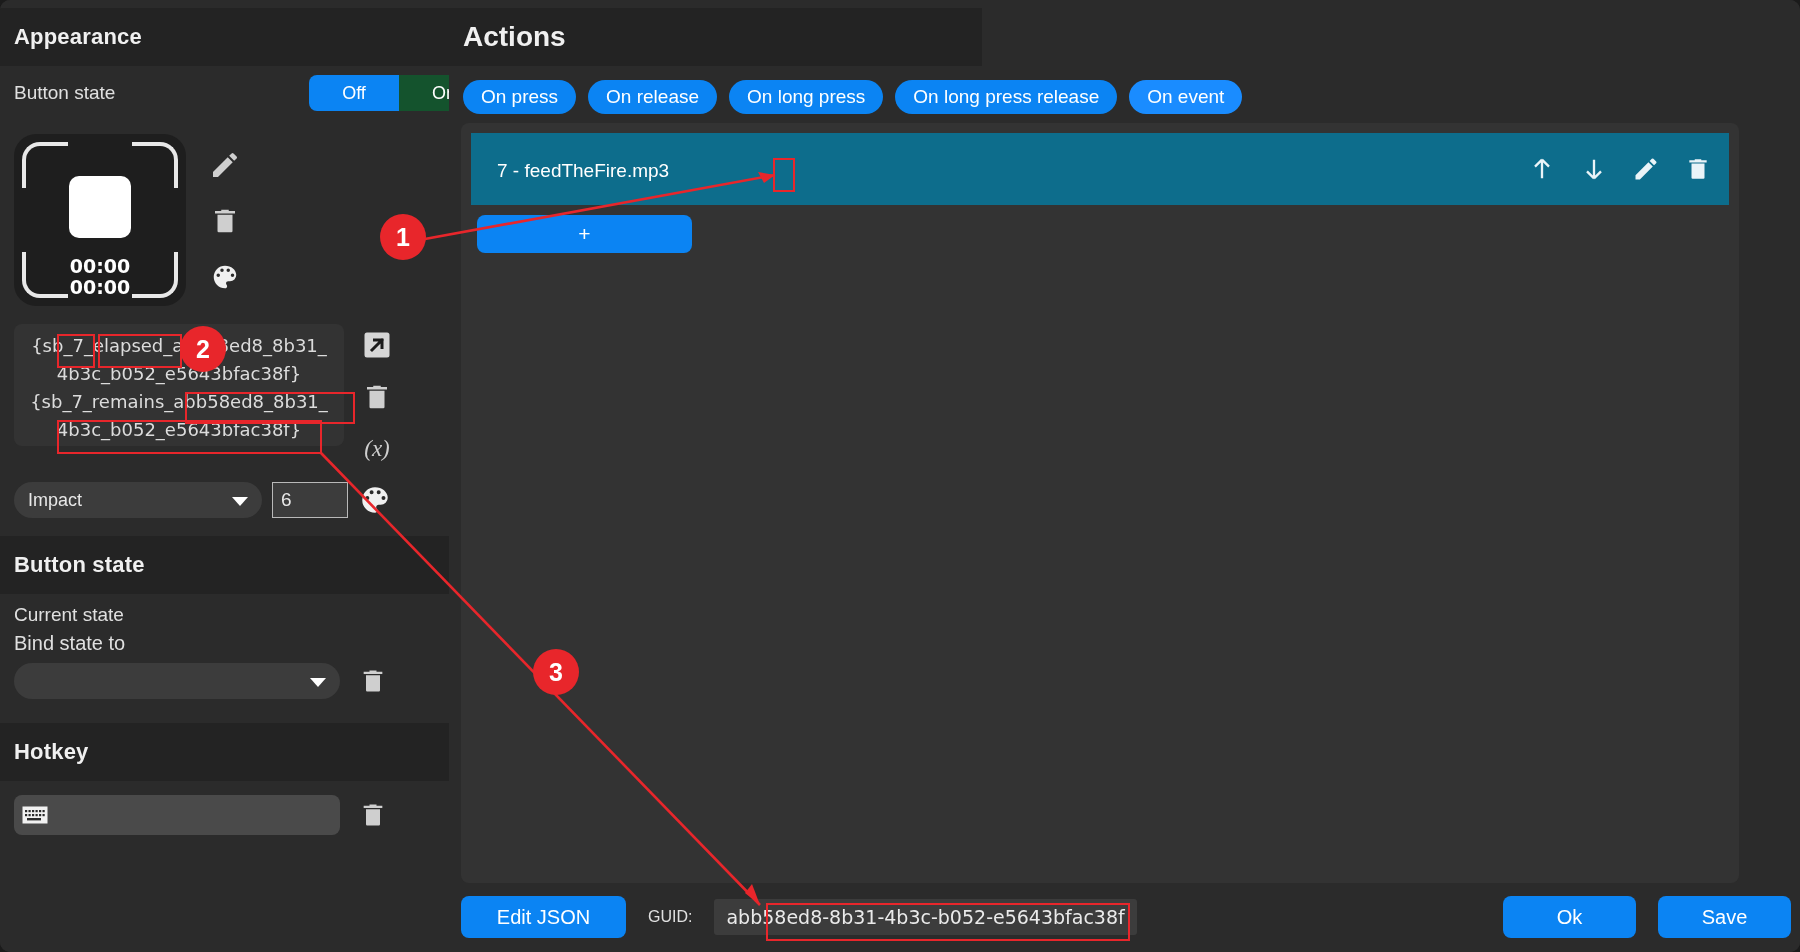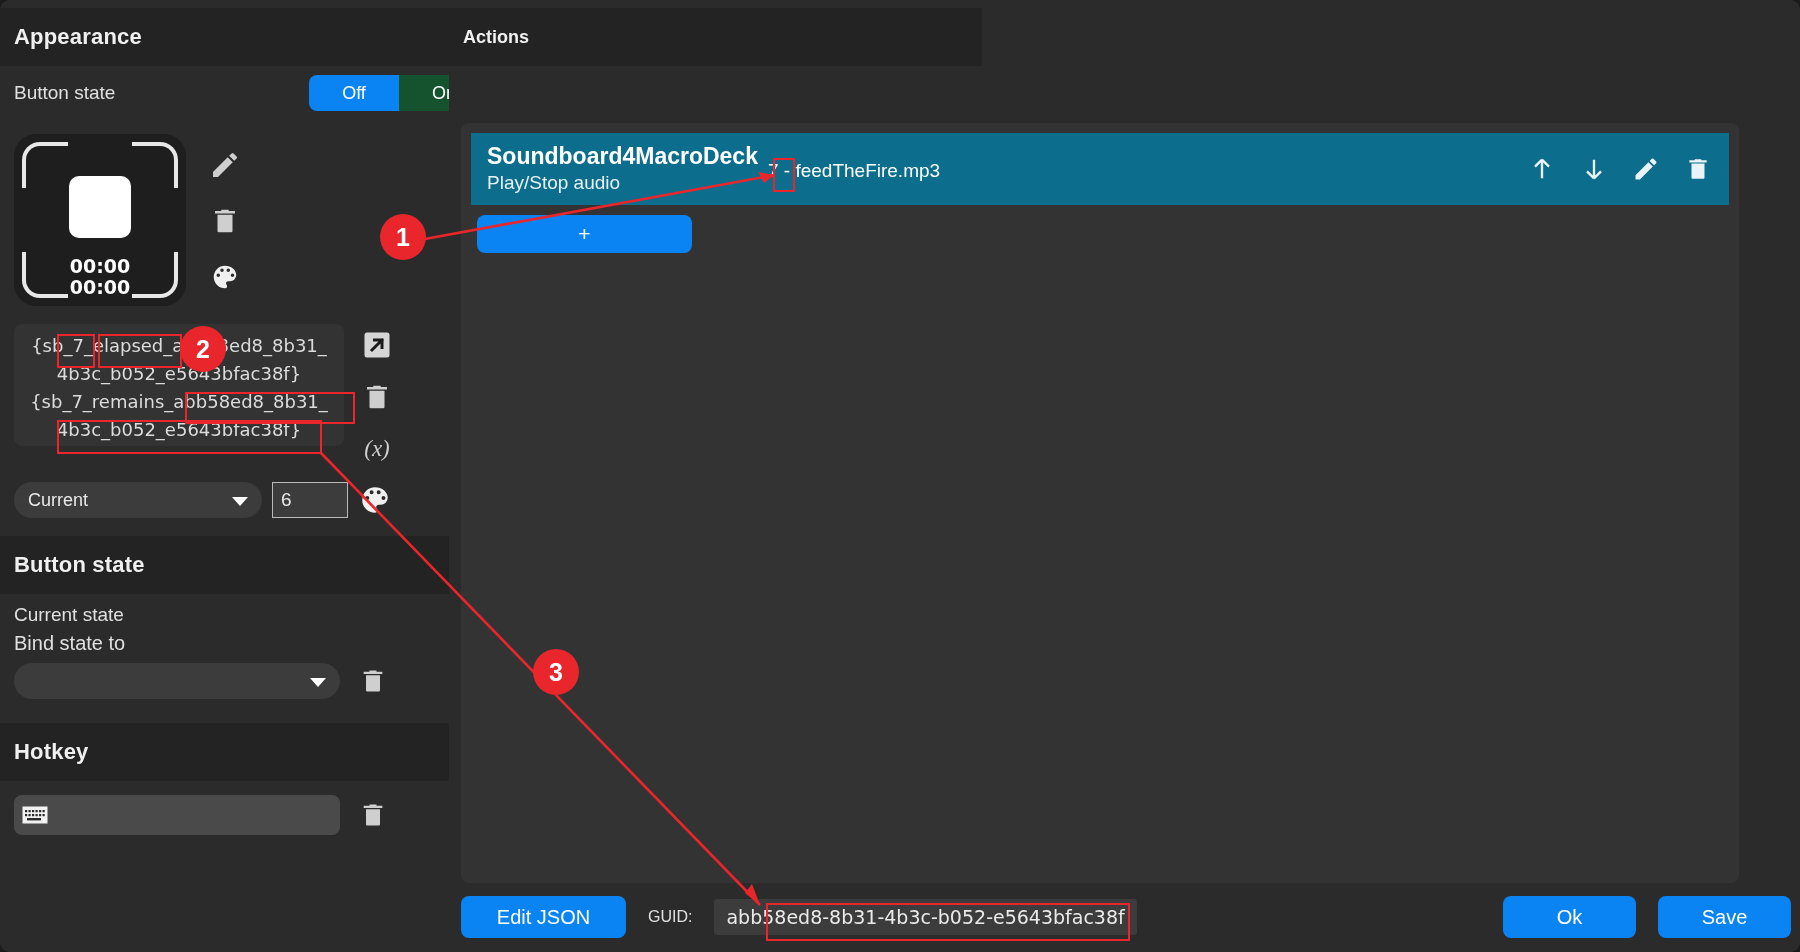--- a/index.html
+++ b/index.html
@@ -187,21 +187,21 @@
   .right-panel {
     position: absolute; top: 8px; left: 449px;
     width: 1351px; height: 944px;
     background: #2b2b2b;
   }
   .actions-header {
     margin: 0; width: 533px; height: 58px;
     background: #232323;
     display:flex; align-items:center; padding-left: 14px;
   }
-  .actions-header span { color:#f0f0f0; font-size: 18px; font-weight: bold; }
+  .actions-header span { color:#f0f0f0; font-size: 28px; font-weight: bold; }
 
   .tabs { display:flex; gap: 12px; padding: 14px 0 0 14px; }
   .tab {
     height: 34px; border-radius: 17px; padding: 0 18px;
     display:flex; align-items:center; justify-content:center;
     color: #ffffff; font-size: 19px; cursor: pointer;
     background: #0b84f3;
   }
   .tab.accent { background: #1a8cff; }
 
@@ -333,21 +333,21 @@
             <path d="M9 3v1H4v2h16V4h-5V3H9zM6 7v13a1 1 0 0 0 1 1h10a1 1 0 0 0 1-1V7H6z"></path>
           </svg>
         </div>
         <div class="tool-icon" style="color:#cfcfcf;font-size:23px;font-style:italic;font-family:'Liberation Serif',serif;">(x)</div>
       </div>
     </div>
 
 
     <div class="font-row">
       <div class="font-select">
-        <span>Current</span>
+        <span>Impact</span>
         <span class="caret-down"></span>
       </div>
       <div class="spinner">
         <input value="6" style="">
         <div class="spin-btns">
           <div class="spin-btn">
               <div class="tri-up"></div>
             </div>
           <div class="spin-btn">
               <div class="tri-dn"></div>
@@ -417,28 +417,31 @@
       </div>
     </div>
   </div>
 
   <div class="right-panel">
 
     <div class="actions-header">
       <span>Actions</span>
     </div>
 
+    <div class="tabs">
+      <div class="tab">On press</div>
+      <div class="tab">On release</div>
+      <div class="tab">On long press</div>
+      <div class="tab">On long press release</div>
+      <div class="tab accent">On event</div>
+    </div>
 
     <div class="actions-body">
 
       <div class="action-item">
-        <div class="action-texts">
-          <div class="action-title">Soundboard4MacroDeck</div>
-          <div class="action-sub">Play/Stop audio</div>
-        </div>
         <div class="action-param">
           <span>7</span>
           <span>- feedTheFire.mp3</span>
         </div>
         <div class="action-icons">
           <div class="act-ic">
             <svg width="28" height="28" viewBox="0 0 24 24" fill="none" stroke="#eaf4f8" stroke-width="2">
               <path d="M12 20V5M12 4l-6 6M12 4l6 6"></path>
             </svg>
           </div>

